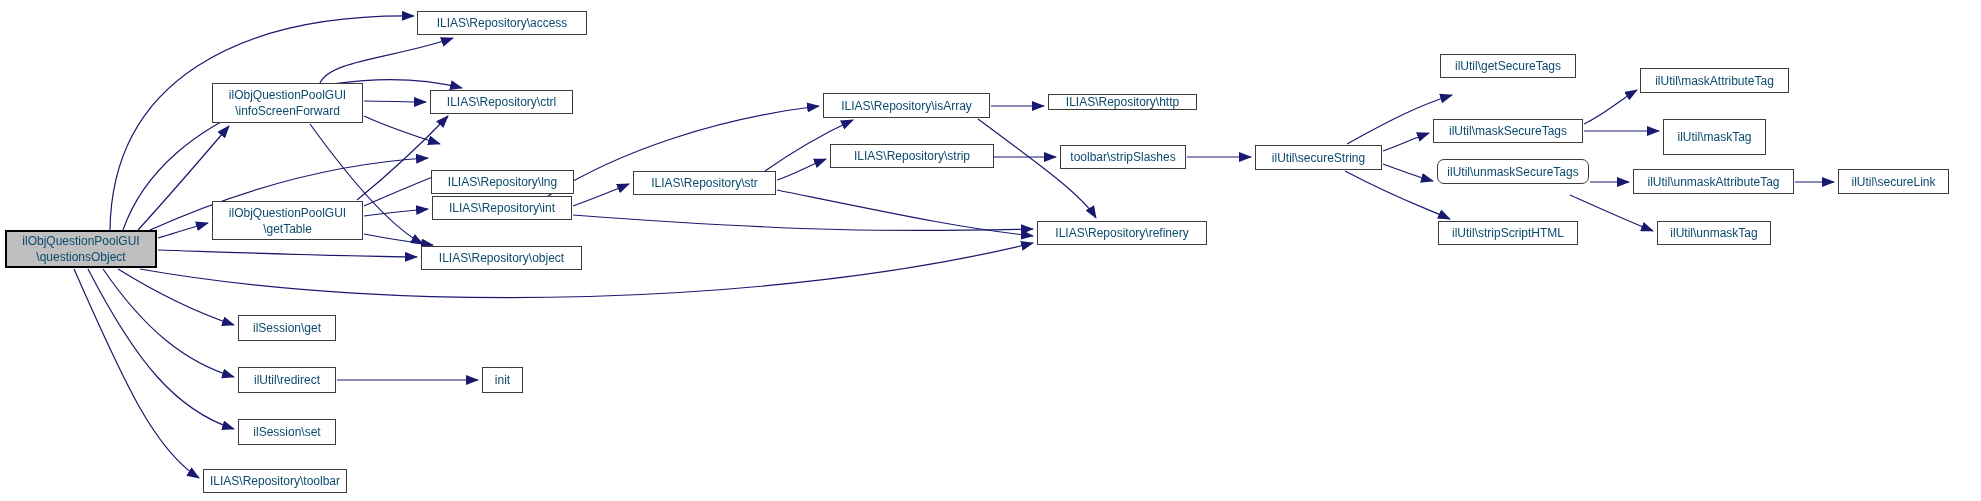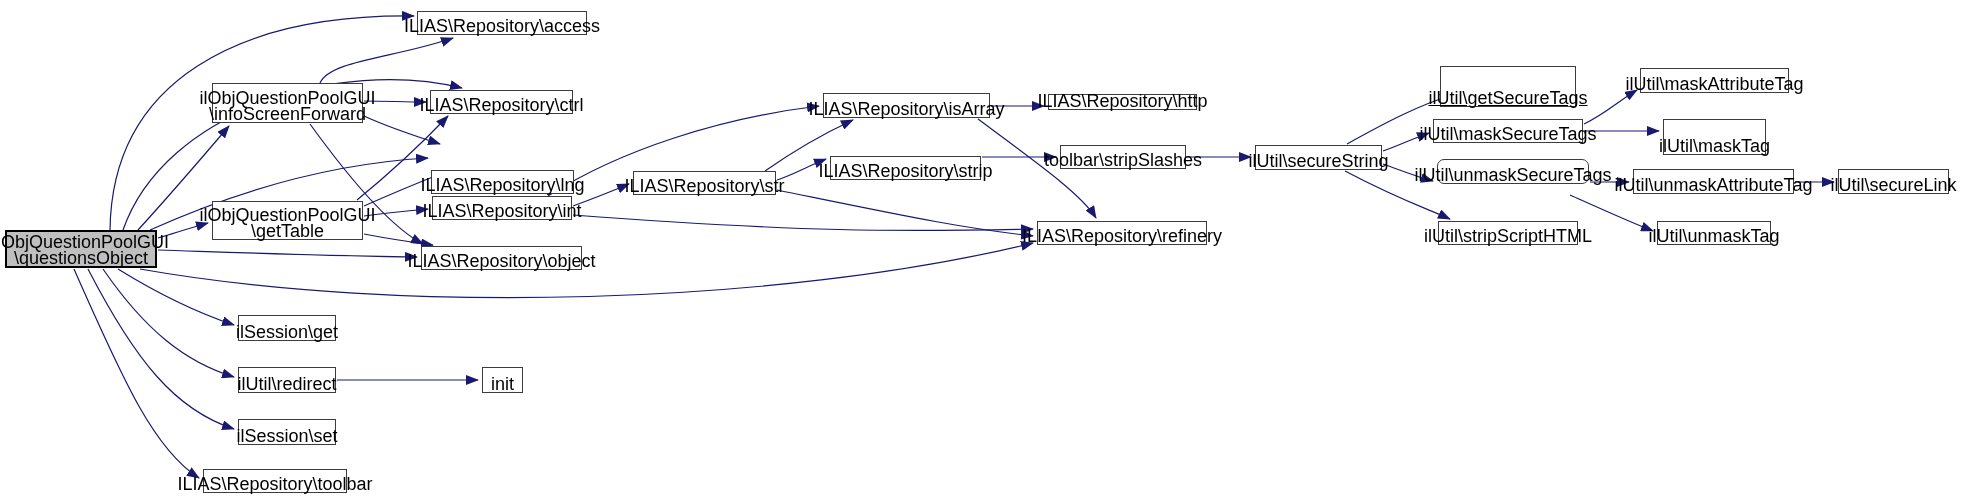--- a/index.html
+++ b/index.html
@@ -2,23 +2,23 @@
 <html><head>
 <meta charset="utf-8">
 <style>
   html,body{margin:0;padding:0;background:#ffffff;}
   body{width:1981px;height:501px;font-family:"Liberation Sans",sans-serif;}
   #graph{position:relative;width:1981px;height:501px;overflow:hidden;}
   #edge-layer{position:absolute;left:0;top:0;width:1981px;height:501px;}
   path.edge{fill:none;stroke:#191970;stroke-width:1.2px;}
   .node{
     position:absolute;box-sizing:border-box;
-    border:1px solid #3c3c3c;background:#ffffff;color:#000000;
-    display:flex;flex-direction:column;align-items:center;justify-content:flex-end;
-    font-size:18px;line-height:16px;white-space:nowrap;cursor:pointer;
+    border:1px solid #3c3c3c;background:#ffffff;color:#0c4a6e;
+    display:flex;flex-direction:column;align-items:center;justify-content:center;
+    font-size:12px;line-height:16px;white-space:nowrap;cursor:pointer;
     z-index:2;
   }
   .node.hl{background:#bfbfbf;border:2px solid #000000;}
 </style>
 </head>
 <body>
 
 <div id="graph">
   <svg id="edge-layer" width="1981" height="501" viewBox="0 0 1981 501" xmlns="http://www.w3.org/2000/svg">
     <defs>
@@ -93,36 +93,36 @@
       </div>
       <div class="node" style="left: 421px; top: 246px; width: 161px; height: 24px;">
         <span>ILIAS\Repository\object</span>
       </div>
       <div class="node" style="left: 633px; top: 171px; width: 143px; height: 24px;">
         <span>ILIAS\Repository\str</span>
       </div>
       <div class="node" style="left: 823px; top: 93px; width: 167px; height: 25px;">
         <span>ILIAS\Repository\isArray</span>
       </div>
-      <div class="node" style="left: 830px; top: 144px; width: 151px; height: 24px; margin-top: 12px;">
+      <div class="node" style="left: 830px; top: 144px; width: 164px; height: 24px;">
         <span>ILIAS\Repository\strip</span>
       </div>
       <div class="node" style="left: 1048px; top: 94px; width: 149px; height: 16px;">
         <span>ILIAS\Repository\http</span>
       </div>
       <div class="node" style="left: 1060px; top: 145px; width: 126px; height: 24px;">
         <span>toolbar\stripSlashes</span>
       </div>
       <div class="node" style="left: 1255px; top: 145px; width: 127px; height: 25px;">
         <span>ilUtil\secureString</span>
       </div>
       <div class="node" style="left: 1037px; top: 221px; width: 170px; height: 24px;">
         <span>ILIAS\Repository\refinery</span>
       </div>
-      <div class="node" style="left: 1440px; top: 66px; width: 136px; height: 41px; text-decoration: underline;">
+      <div class="node" style="left: 1440px; top: 54px; width: 136px; height: 24px;">
         <span>ilUtil\getSecureTags</span>
       </div>
       <div class="node" style="left: 1640px; top: 68px; width: 149px; height: 25px;">
         <span>ilUtil\maskAttributeTag</span>
       </div>
       <div class="node" style="left: 1433px; top: 119px; width: 150px; height: 24px;">
         <span>ilUtil\maskSecureTags</span>
       </div>
       <div class="node" style="left: 1663px; top: 119px; width: 103px; height: 36px;">
         <span>ilUtil\maskTag</span>

